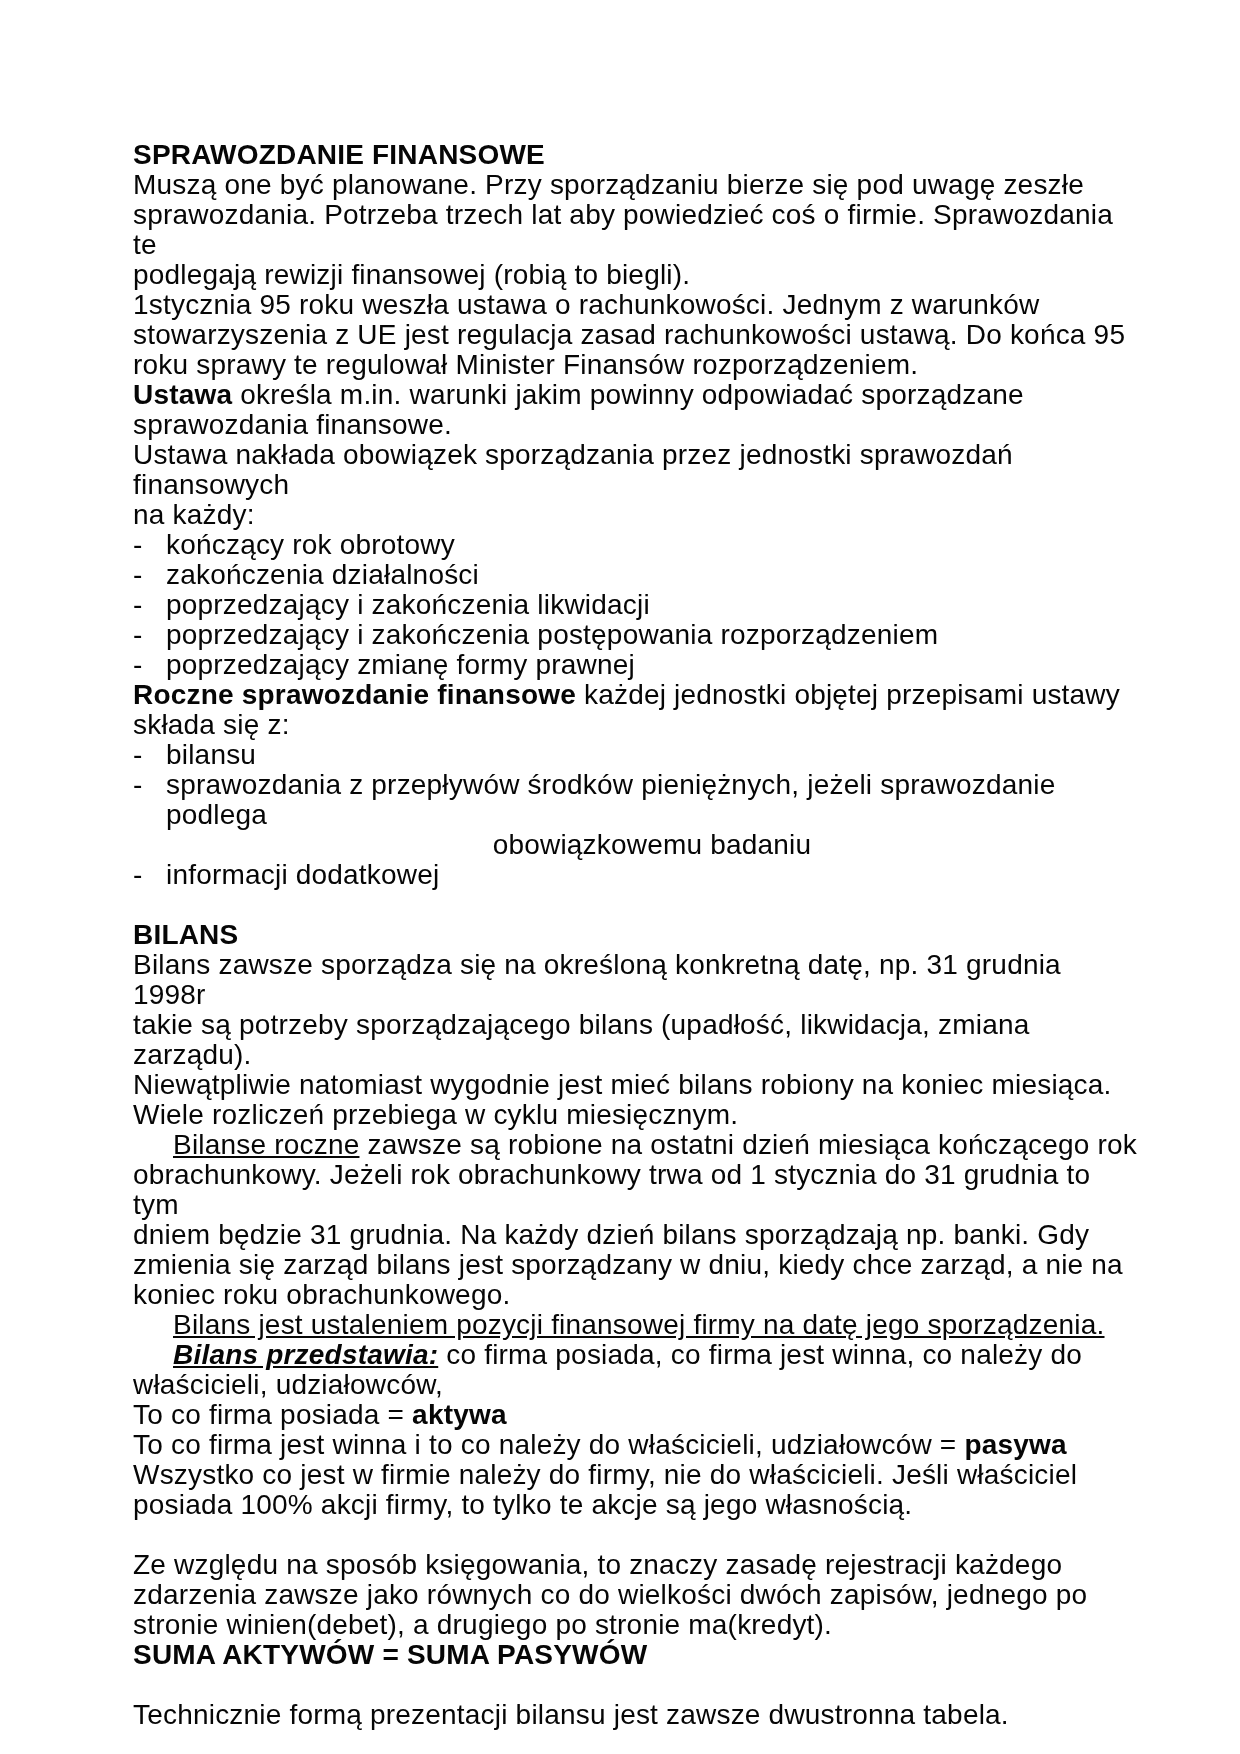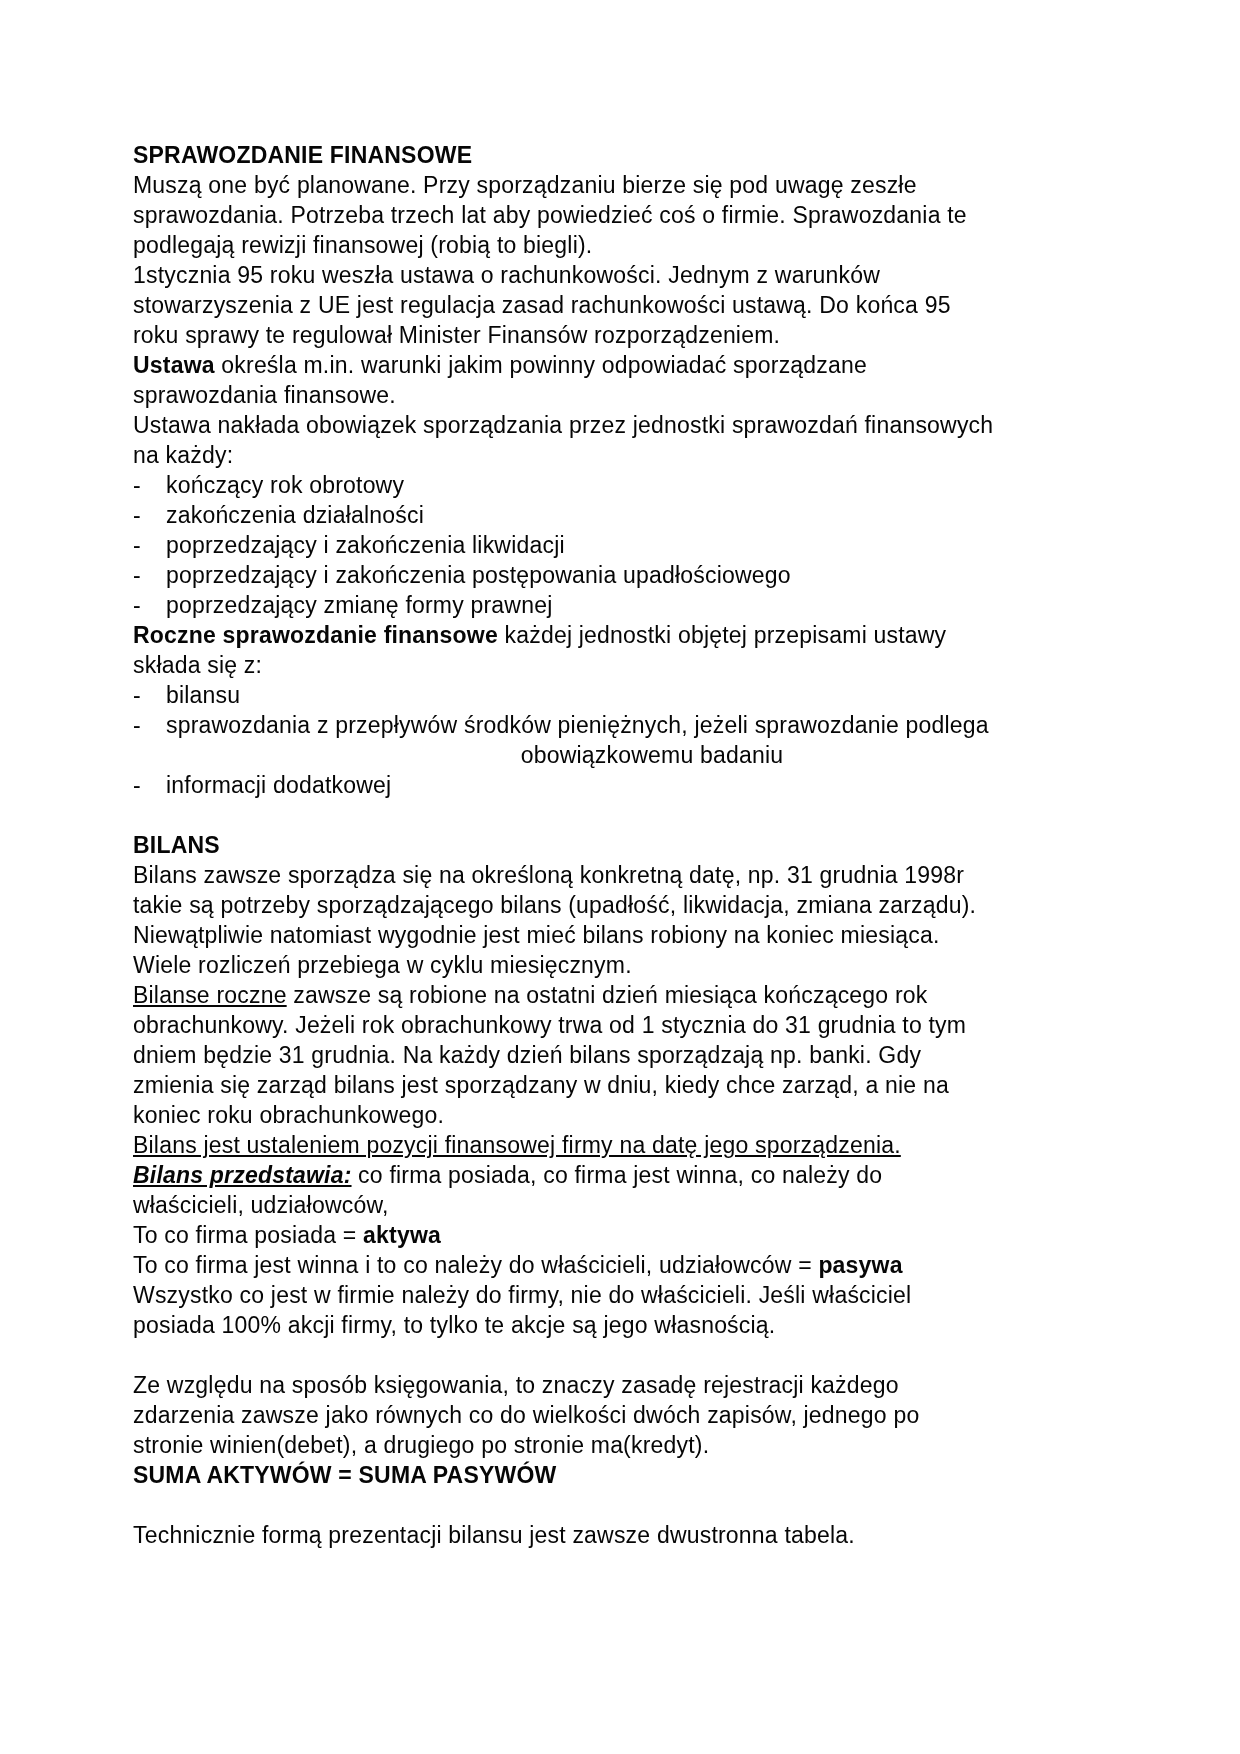--- a/index.html
+++ b/index.html
@@ -12,52 +12,52 @@
     position:relative;
     width:1240px;height:1754px;
     background:#ffffff;
     overflow:hidden;
   }
   .content{
     position:absolute;
     left:133px;top:140px;
     width:1005px;
     color:#060606;
-    font-size:23px;
+    font-size:28px;
     line-height:30px;
     letter-spacing:0.2px;
   }
   .ln{min-height:30px;white-space:pre-wrap;}
   .ln.bullet{padding-left:33px;text-indent:-33px;}
   .ln.bullet .dash{display:inline-block;text-indent:0;width:33px;}
   .ln.cont{padding-left:33px;text-align:center;}
   .b{font-weight:bold;}
   .i{font-style:italic;}
-  .u{text-decoration:underline;}
+  .u{text-decoration:underline;margin-left:40px;}
 </style>
 </head>
 <body>
 
 <div class="page">
   <div class="content" id="doc-content" style="color: rgb(6, 6, 6);">
       <div class="ln"><span class="b ">SPRAWOZDANIE FINANSOWE</span></div>
       <div class="ln"><span class="">Muszą one być planowane. Przy sporządzaniu bierze się pod uwagę zeszłe</span></div>
       <div class="ln"><span class="">sprawozdania. Potrzeba trzech lat aby powiedzieć coś o firmie. Sprawozdania te</span></div>
       <div class="ln"><span class="">podlegają rewizji finansowej (robią to biegli).</span></div>
       <div class="ln"><span class="">1stycznia 95 roku weszła ustawa o rachunkowości. Jednym z warunków</span></div>
       <div class="ln"><span class="">stowarzyszenia z UE jest regulacja zasad rachunkowości ustawą. Do końca 95</span></div>
       <div class="ln"><span class="">roku sprawy te regulował Minister Finansów rozporządzeniem.</span></div>
       <div class="ln"><span class="b ">Ustawa</span><span class=""> określa m.in. warunki jakim powinny odpowiadać sporządzane</span></div>
       <div class="ln"><span class="">sprawozdania finansowe.</span></div>
       <div class="ln"><span class="">Ustawa nakłada obowiązek sporządzania przez jednostki sprawozdań finansowych</span></div>
       <div class="ln"><span class="">na każdy:</span></div>
       <div class="ln bullet"><span class="dash">-</span><span class="">kończący rok obrotowy</span></div>
       <div class="ln bullet"><span class="dash">-</span><span class="">zakończenia działalności</span></div>
       <div class="ln bullet"><span class="dash">-</span><span class="">poprzedzający i zakończenia likwidacji</span></div>
-      <div class="ln bullet"><span class="dash">-</span><span class="">poprzedzający i zakończenia postępowania upadłościowego</span></div>
+      <div class="ln bullet"><span class="dash">-</span><span class="">poprzedzający i zakończenia postępowania rozporządzeniem</span></div>
       <div class="ln bullet"><span class="dash">-</span><span class="">poprzedzający zmianę formy prawnej</span></div>
       <div class="ln"><span class="b ">Roczne sprawozdanie finansowe</span><span class=""> każdej jednostki objętej przepisami ustawy</span></div>
       <div class="ln"><span class="">składa się z:</span></div>
       <div class="ln bullet"><span class="dash">-</span><span class="">bilansu</span></div>
       <div class="ln bullet"><span class="dash">-</span><span class="">sprawozdania z przepływów środków pieniężnych, jeżeli sprawozdanie podlega</span></div>
       <div class="ln cont"><span class="">obowiązkowemu badaniu</span></div>
       <div class="ln bullet"><span class="dash">-</span><span class="">informacji dodatkowej</span></div>
       <div class="ln">&nbsp;</div>
       <div class="ln"><span class="b ">BILANS</span></div>
       <div class="ln"><span class="">Bilans zawsze sporządza się na określoną konkretną datę, np. 31 grudnia 1998r</span></div>

